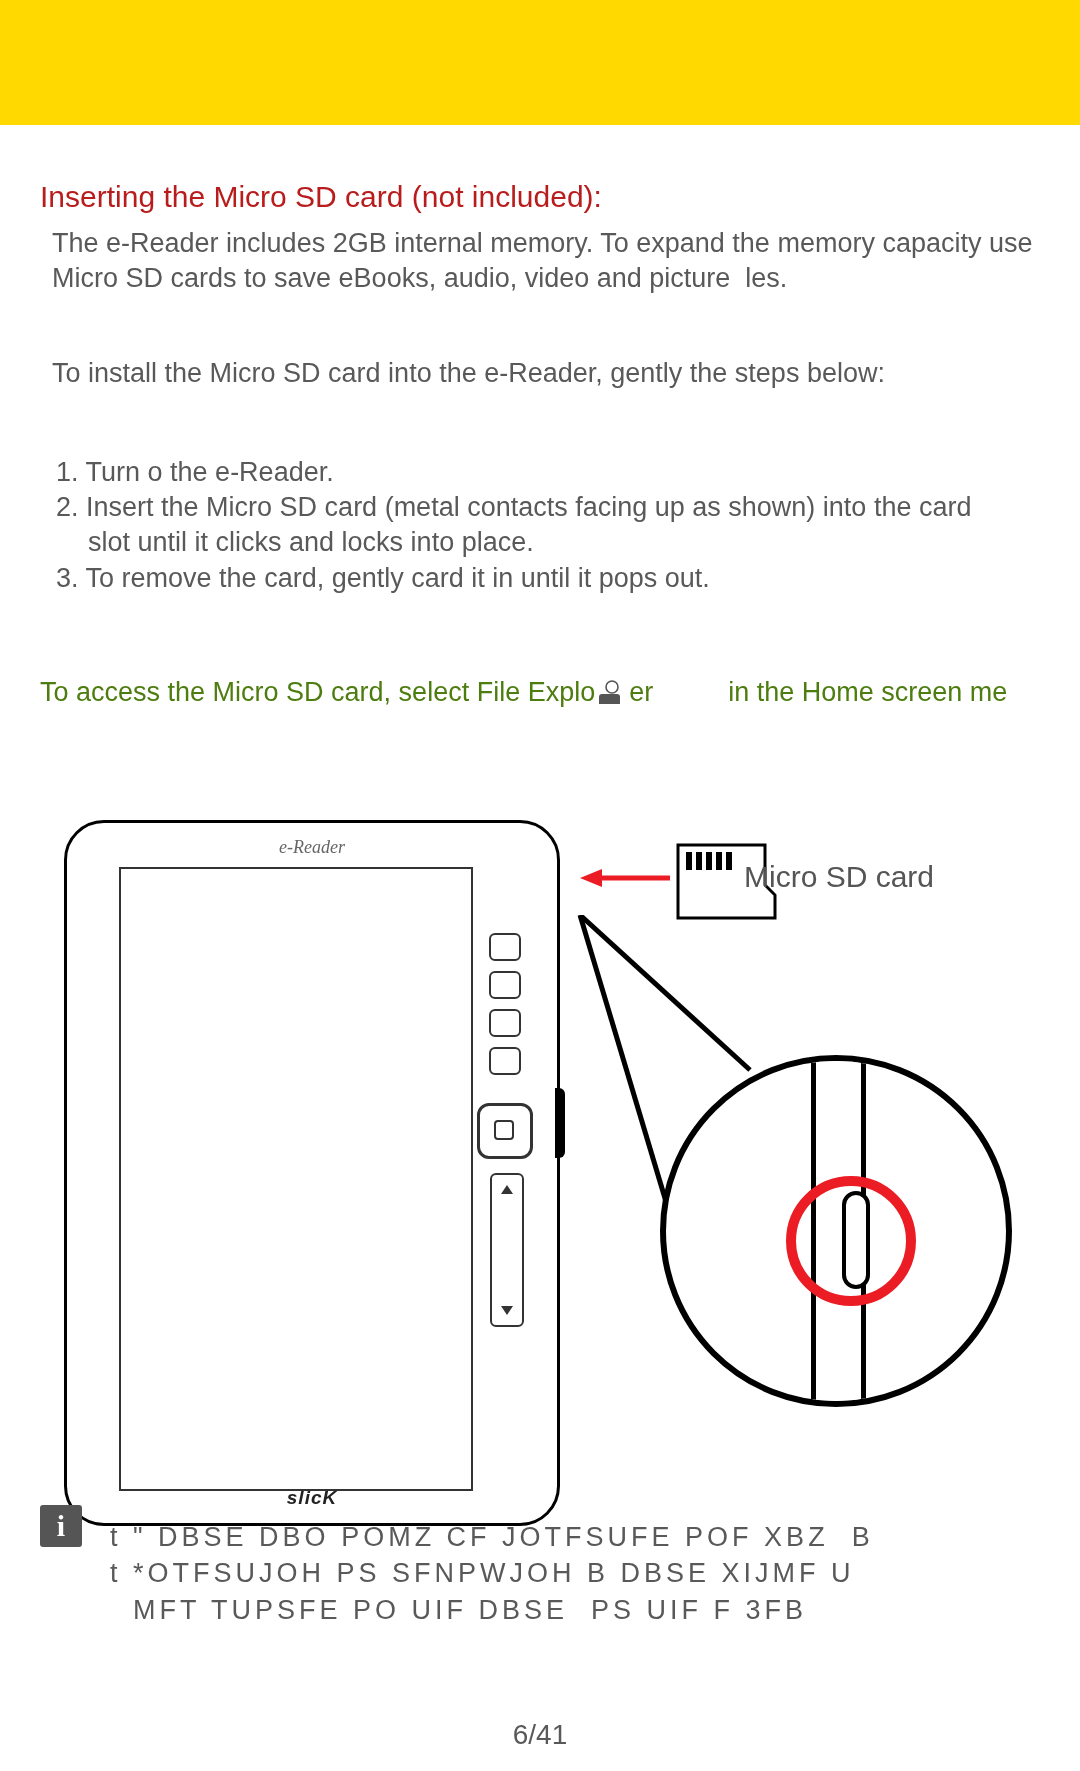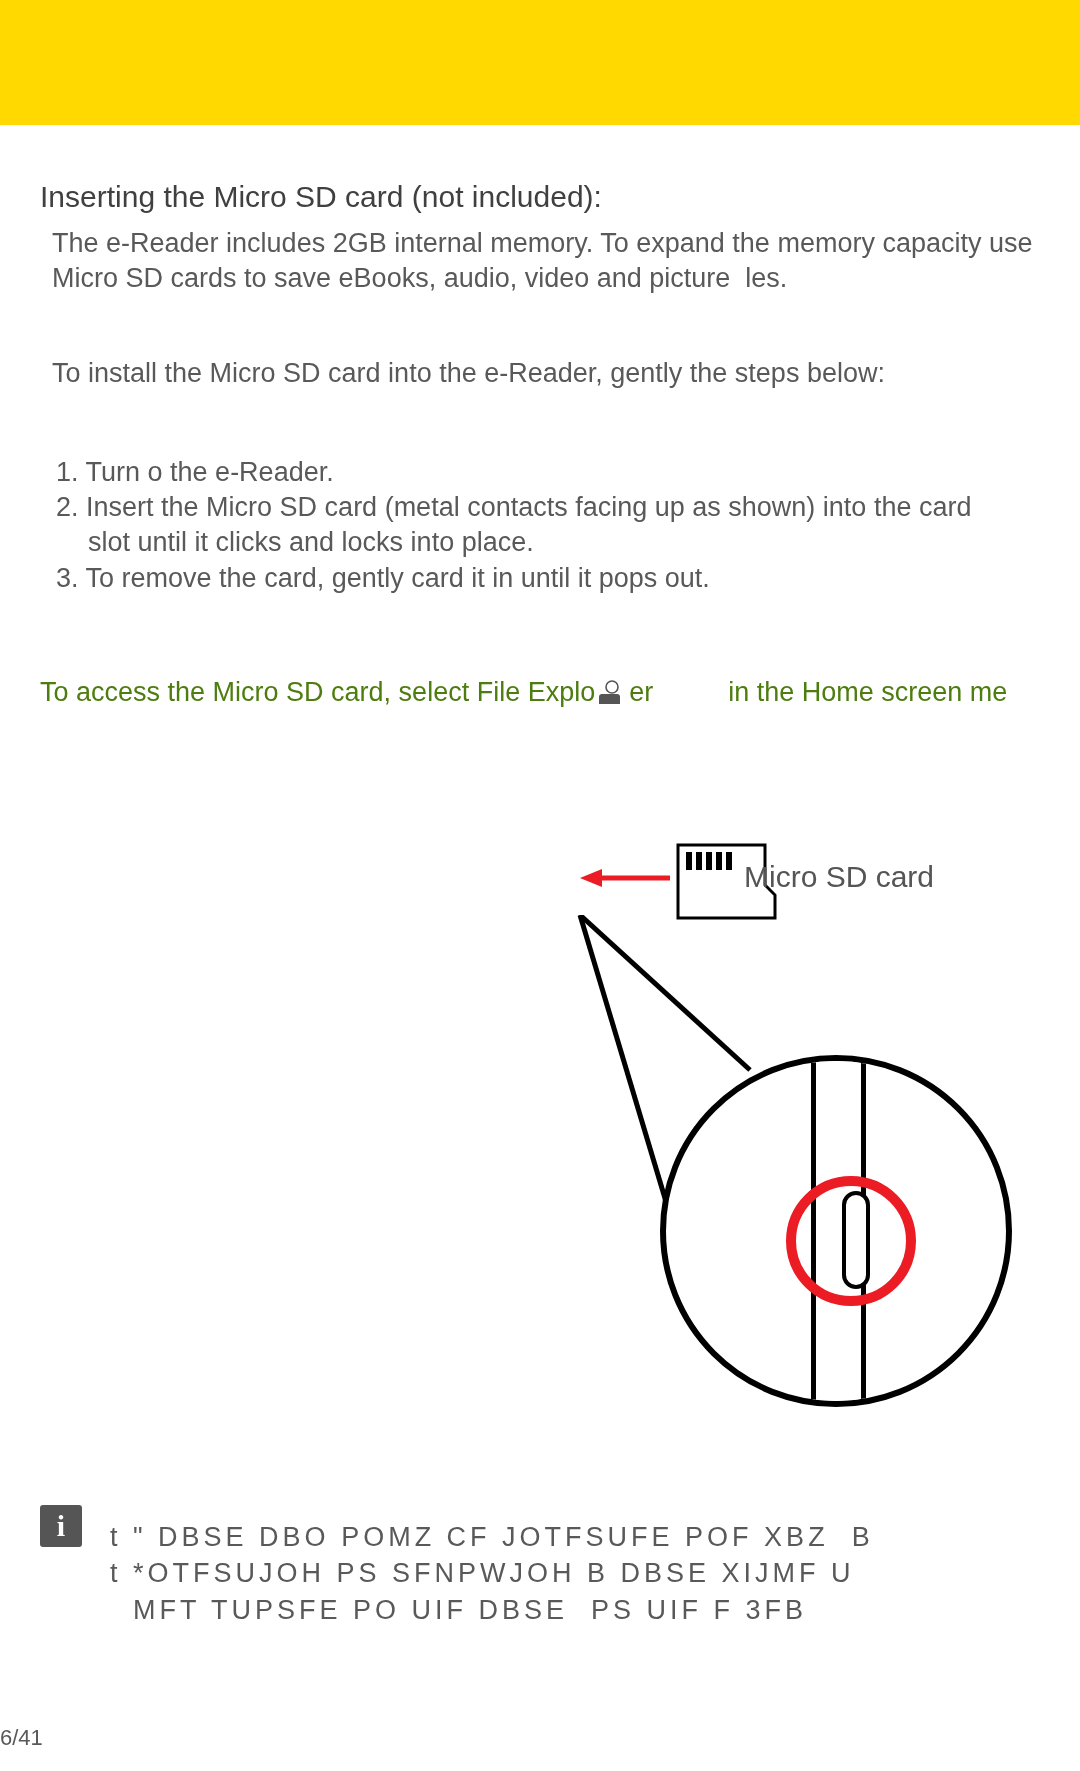--- a/index.html
+++ b/index.html
@@ -21,21 +21,21 @@
     width: 100%;
     height: 125px;
     background: #ffd900;
   }
   .content {
     padding: 55px 0 0 40px;
   }
   .heading {
     font-size: 30px;
     font-weight: normal;
-    color: #404040;
+    color: #b91c1c;
     margin: 0 16px 6px 0;
   }
   .para {
     font-size: 27px;
     line-height: 1.3;
     color: #595959;
     margin: 12px;
     white-space: pre-wrap;
   }
   .spacer-md { height: 36px; }
@@ -287,21 +287,22 @@
     color: #595959;
     letter-spacing: 4px;
     line-height: 1.35;
     white-space: pre;
   }
   .page-num {
     position: absolute;
     left: 0;
     right: 0;
     bottom: 20px;
-    font-size: 22px;
+    text-align: center;
+    font-size: 28px;
     color: #595959;
   }
 </style>
 </head>
 <body>
 
 <div class="page">
   <div class="top-bar"></div>
 
   <div class="content">
@@ -335,20 +336,32 @@
           <circle cx="15" cy="7" r="6" fill="none" stroke="#555" stroke-width="1.6"></circle>
           <path d="M2 24 L2 17 Q2 14 5 14 L20 14 Q23 14 23 17 L23 24 Z" fill="#555"></path>
         </svg>
       </span><span>er</span>
       &nbsp;&nbsp;&nbsp;&nbsp;&nbsp;&nbsp;&nbsp;&nbsp;
       <span>in the Home screen me</span>
     </p>
 
     <div class="diagram">
 
+      <div class="ereader">
+        <div class="ereader-label">e-Reader</div>
+        <div class="ereader-screen"></div>
+        <div class="side-btn b1"></div>
+        <div class="side-btn b2"></div>
+        <div class="side-btn b3"></div>
+        <div class="side-btn b4"></div>
+        <div class="center-btn"></div>
+        <div class="rocker"></div>
+        <div class="side-bump"></div>
+        <div class="brand-label">slicK</div>
+      </div>
 
       <svg class="arrow" viewBox="0 0 90 22">
         <line x1="90" y1="11" x2="18" y2="11" stroke="#ec1c24" stroke-width="5"></line>
         <polygon points="0,11 22,2 22,20" fill="#ec1c24"></polygon>
       </svg>
 
       <svg class="sdcard" width="110" height="85" viewBox="0 0 110 85">
         <path d="M8 5 L95 5 L95 45 L105 55 L105 78 L8 78 Z" fill="#fff" stroke="#000" stroke-width="3"></path>
         <rect x="16" y="12" width="6" height="18" fill="#000"></rect>
         <rect x="26" y="12" width="6" height="18" fill="#000"></rect>

